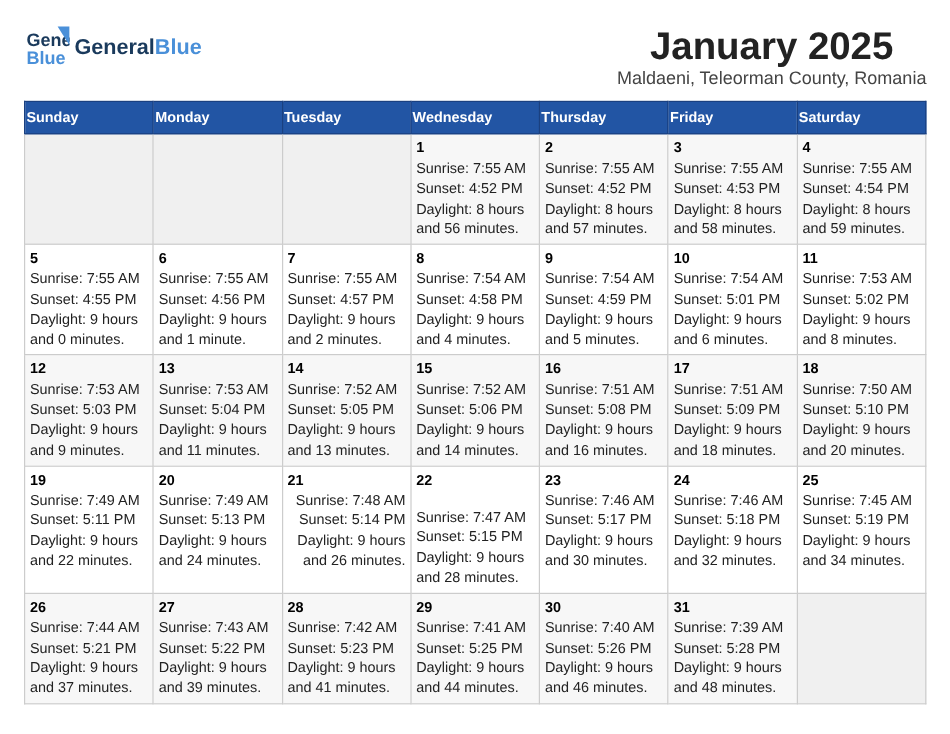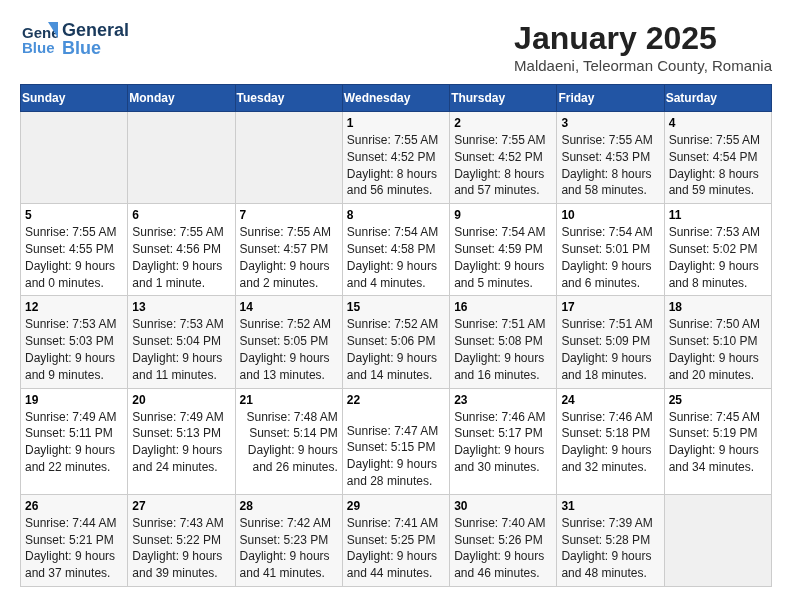--- a/index.html
+++ b/index.html
@@ -10,21 +10,21 @@
       min-height: 612px;
       padding: 20px;
     }
     .header {
       display: flex;
       align-items: flex-start;
       justify-content: space-between;
       margin-bottom: 10px;
     }
     .title-block {
-      text-align: left;
+      text-align: center;
     }
     .month-title {
       font-size: 32px;
       font-weight: bold;
       color: #222;
     }
     .subtitle {
       font-size: 15px;
       color: #444;
     }
@@ -71,21 +71,21 @@
       background: #f0f0f0 !important;
     }
     
     .logo-container {
       display: flex;
       align-items: center;
       gap: 4px;
     }
     .logo-g {
       display: flex;
-      flex-direction: column;
+      flex-direction: row;
       line-height: 1;
     }
     .logo-general {
       font-size: 18px;
       font-weight: bold;
       color: #1a3a5c;
     }
     .logo-blue-word {
       font-size: 18px;
       font-weight: bold;

